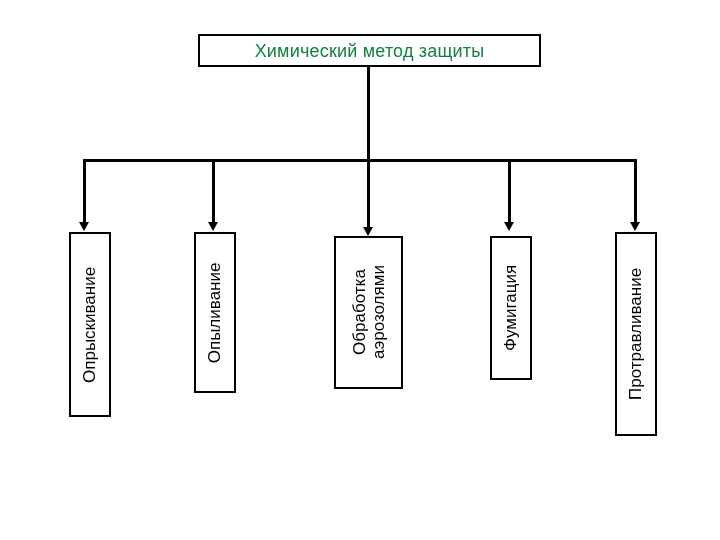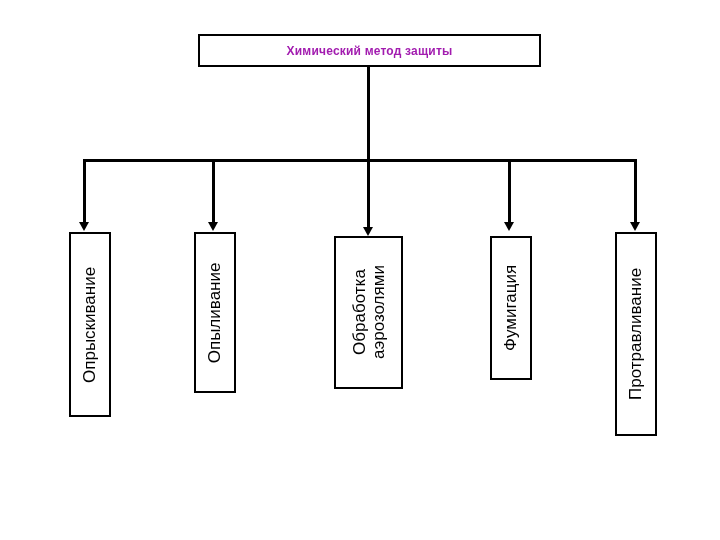--- a/index.html
+++ b/index.html
@@ -24,23 +24,23 @@
     width: 343px;
     height: 33px;
     border: 2px solid #000000;
     background: #ffffff;
     box-sizing: border-box;
     display: flex;
     align-items: center;
     justify-content: center;
   }
   .root-node .root-label {
-    font-size: 12px;
-    font-weight: bold;
-    color: #a21caf;
+    font-size: 18px;
+    font-weight: normal;
+    color: #15803d;
     letter-spacing: 0.2px;
     white-space: nowrap;
     line-height: 1;
   }
 
   
   .conn {
     position: absolute;
     background: #000000;
   }

